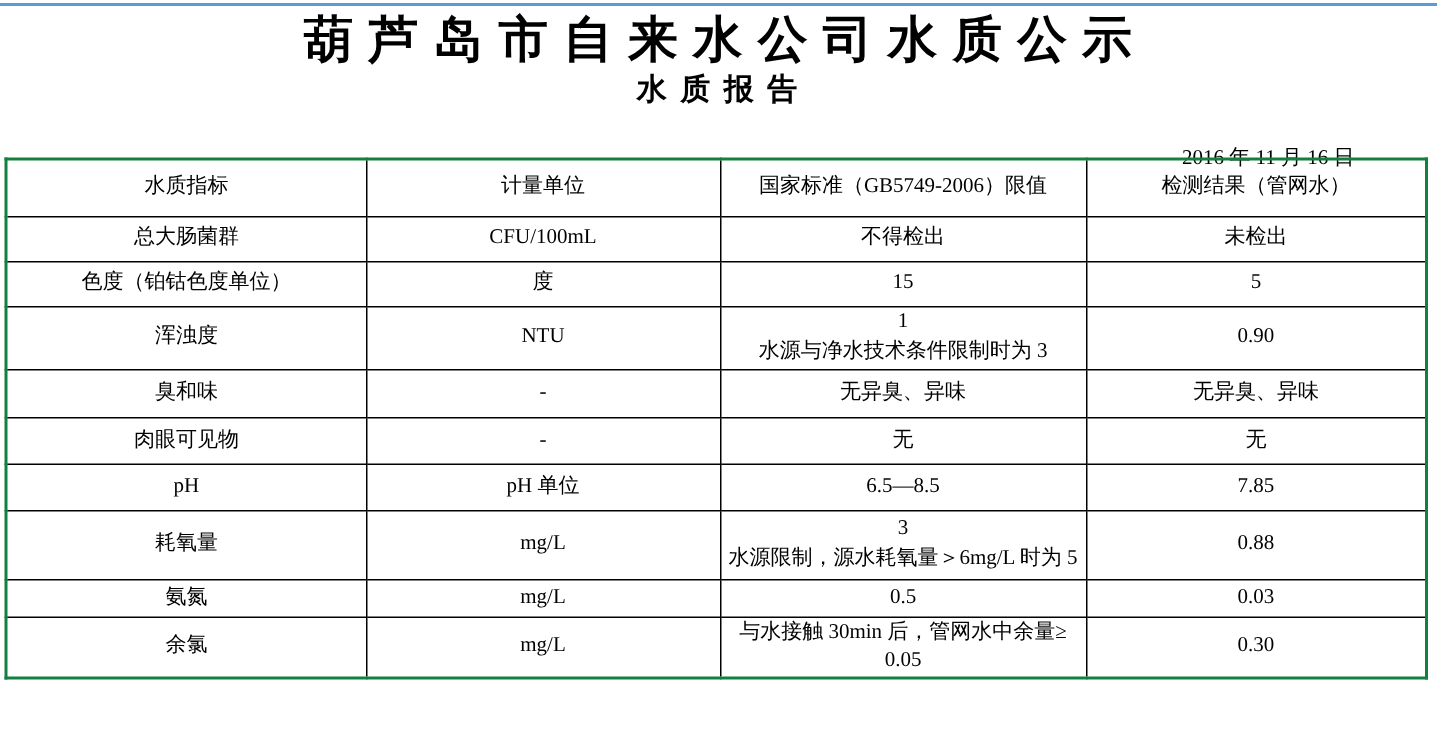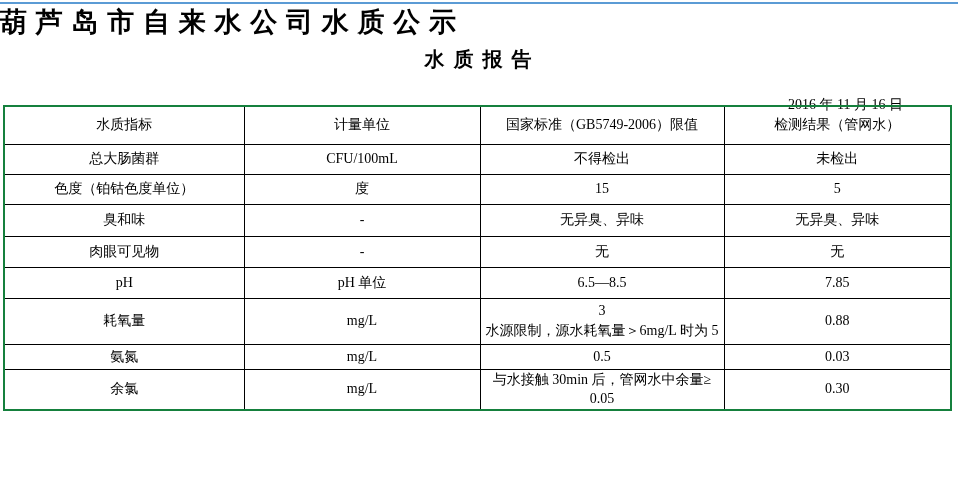--- a/index.html
+++ b/index.html
@@ -15,22 +15,22 @@
   .top-rule {
     position: absolute;
     top: 2px; left: 0;
     width: 958px; height: 2px;
   }
   .title {
     position: absolute;
     top: 4px; left: 0;
     width: 100%;
     margin: 0;
-    text-align: left;
-    font-size: 27px;
+    text-align: center;
+    font-size: 33px;
     font-weight: bold;
     letter-spacing: 1px;
     white-space: nowrap;
   }
   .subtitle {
     position: absolute;
     top: 46px; left: 0;
     width: 100%;
     margin: 0;
     text-align: center;
@@ -105,20 +105,29 @@
         <td>未检出</td>
       </tr>
       <tr style="height: 30px; margin-top: 16px;">
         <td>色度（铂钴色度单位）</td>
         <td>度</td>
         <td>
           <div class="std-line">15</div>
         </td>
         <td>5</td>
       </tr>
+      <tr style="height: 42px;">
+        <td>浑浊度</td>
+        <td>NTU</td>
+        <td>
+          <div class="std-line">1</div>
+          <div class="std-line">水源与净水技术条件限制时为 3</div>
+        </td>
+        <td>0.90</td>
+      </tr>
       <tr style="height: 32px;">
         <td>臭和味</td>
         <td>-</td>
         <td>
           <div class="std-line">无异臭、异味</div>
         </td>
         <td>无异臭、异味</td>
       </tr>
       <tr style="height: 31px;">
         <td>肉眼可见物</td>

